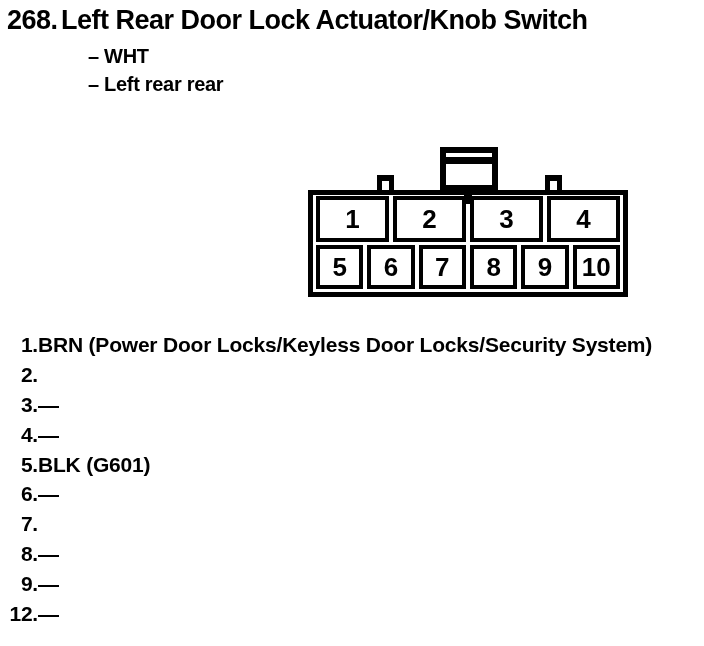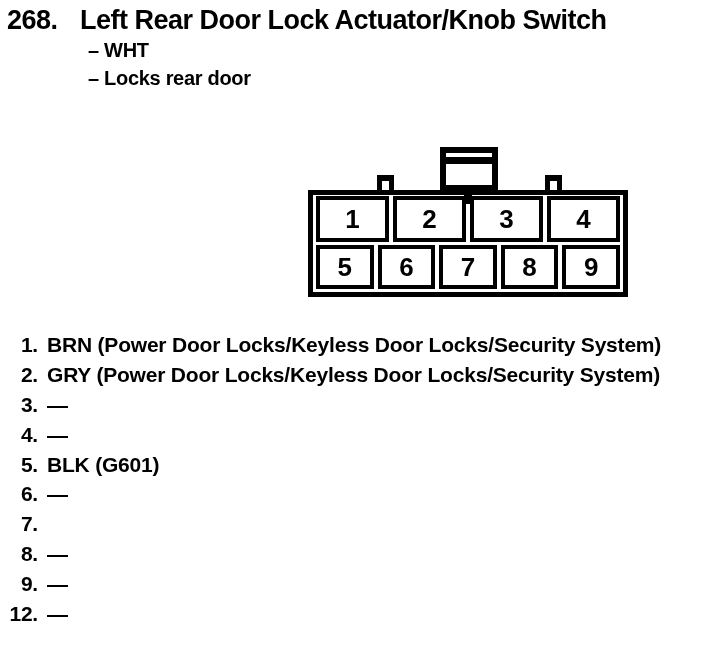--- a/index.html
+++ b/index.html
@@ -24,27 +24,27 @@
     left: 7px;
     top: 5px;
     display: flex;
     font-size: 27px;
     font-weight: bold;
     letter-spacing: -0.5px;
     line-height: 30px;
     white-space: nowrap;
   }
   .section-number { width: 54px; }
-  .section-title  { margin-left: 19px; text-align: right; }
+  .section-title  { margin-left: 0; text-align: right; }
 
   
   .details {
     position: absolute;
     left: 88px;
-    top: 36px;
+    top: 42px;
     font-size: 20px;
     font-weight: bold;
     letter-spacing: -0.3px;
     line-height: 28px;
     white-space: nowrap;
   }
 
   
   .connector {
     position: absolute;
@@ -132,35 +132,35 @@
     font-size: 21px;
     font-weight: bold;
     letter-spacing: -0.2px;
     white-space: nowrap;
   }
   .pin-num {
     width: 34px;
     text-align: right;
     flex: none;
   }
-  .pin-desc { margin-left: 9px; }
+  .pin-desc { }
 </style>
 </head>
 <body>
 
 <div class="page">
 
   <div class="title-row">
     <span class="section-number">268.</span>
     <span class="section-title">Left Rear Door Lock Actuator/Knob Switch</span>
   </div>
 
   <div class="details">
     <div>– WHT</div>
-    <div>– Locks rear door</div>
+    <div>– Left rear rear</div>
   </div>
 
   <div class="connector">
     <div class="tab">
       <div class="tab-stripe"></div>
     </div>
     <div class="bump bump-left"></div>
     <div class="bump bump-right"></div>
 
     <div class="housing">
@@ -170,32 +170,32 @@
         <div class="pin-cell">2</div>
         <div class="pin-cell">3</div>
         <div class="pin-cell">4</div>
       </div>
       <div class="pin-row pin-row-bottom">
         <div class="pin-cell">5</div>
         <div class="pin-cell">6</div>
         <div class="pin-cell">7</div>
         <div class="pin-cell">8</div>
         <div class="pin-cell">9</div>
+        <div class="pin-cell">10</div>
       </div>
     </div>
   </div>
 
   <div class="pin-list">
     <div class="pin-list-item">
       <span class="pin-num">1.</span>
       <span class="pin-desc">BRN (Power Door Locks/Keyless Door Locks/Security System)</span>
     </div>
     <div class="pin-list-item">
       <span class="pin-num">2.</span>
-      <span class="pin-desc">GRY (Power Door Locks/Keyless Door Locks/Security System)</span>
     </div>
     <div class="pin-list-item">
       <span class="pin-num">3.</span>
       <span class="pin-desc">—</span>
     </div>
     <div class="pin-list-item">
       <span class="pin-num">4.</span>
       <span class="pin-desc">—</span>
     </div>
     <div class="pin-list-item">

